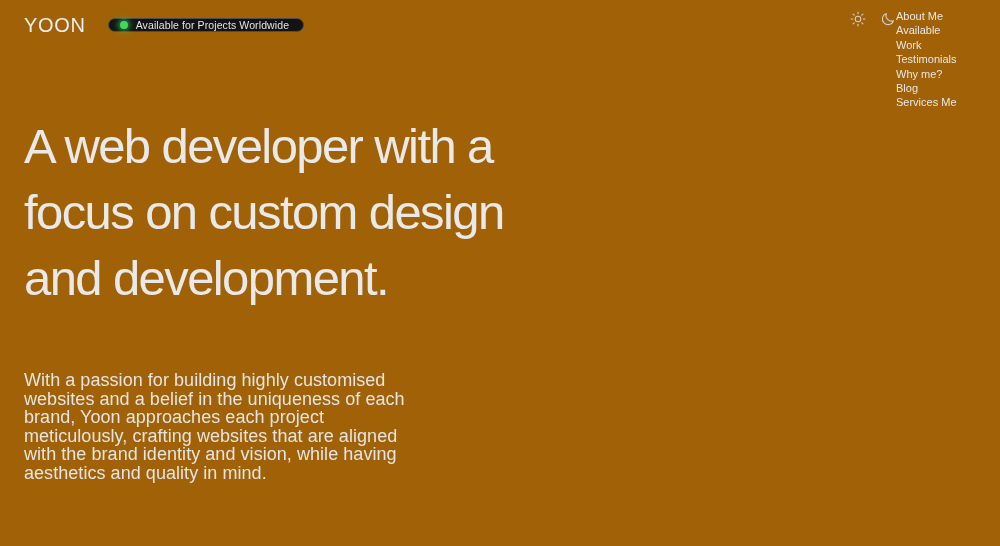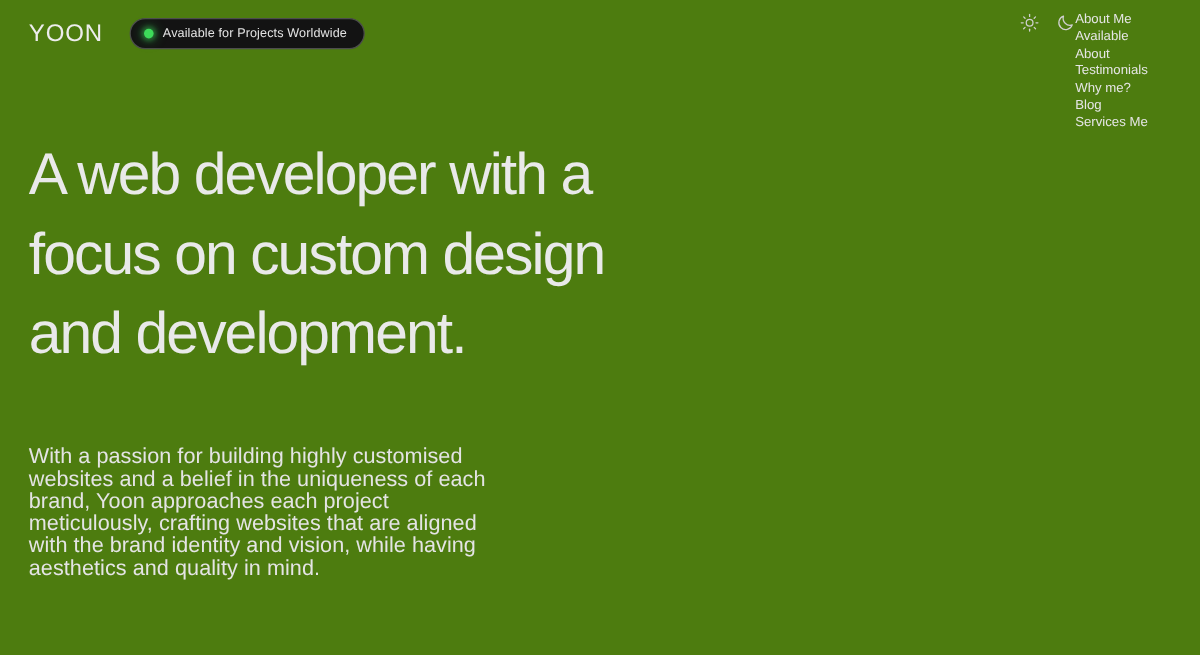--- a/index.html
+++ b/index.html
@@ -14,21 +14,21 @@
     background: #111111;
     font-family: "Liberation Sans", sans-serif;
     color: #e8e8e8;
     -webkit-font-smoothing: antialiased;
   }
 
   .page {
     position: relative;
     width: 1000px;
     height: 546px;
-    background: #4d7c0f;
+    background: #a16207;
   }
 
   
   .header {
     position: absolute;
     top: 0;
     left: 0;
     width: 1000px;
     height: 120px;
   }
@@ -47,21 +47,21 @@
     font-weight: 400;
     letter-spacing: 0.7px;
     color: #ededed;
     line-height: 1;
   }
 
   .status-pill {
     display: flex;
     align-items: center;
     gap: 8px;
-    height: 26px;
+    height: 14px;
     padding: 0 14px 0 11px;
     border: 1px solid #4d4d4d;
     border-radius: 999px;
     background: #131313;
   }
 
   .status-dot {
     width: 8px;
     height: 8px;
     border-radius: 50%;
@@ -191,21 +191,21 @@
           <svg width="16" height="16" viewBox="0 0 24 24" fill="none" stroke="#cfcfcf" stroke-width="1.6" stroke-linejoin="round">
             <path d="M20.3 14.6A8.6 8.6 0 0 1 9.4 3.7a8.6 8.6 0 1 0 10.9 10.9z"></path>
           </svg>
         </span>
       </button>
     </div>
 
     <nav class="nav">
       <a class="nav-item">About Me</a>
       <a class="nav-item">Available</a>
-      <a class="nav-item">About</a>
+      <a class="nav-item">Work</a>
       <a class="nav-item">Testimonials</a>
       <a class="nav-item">Why me?</a>
       <a class="nav-item">Blog</a>
       <a class="nav-item">Services Me</a>
     </nav>
 
   </header>
 
   <section class="hero">
     <h1 class="headline">A web developer with a

